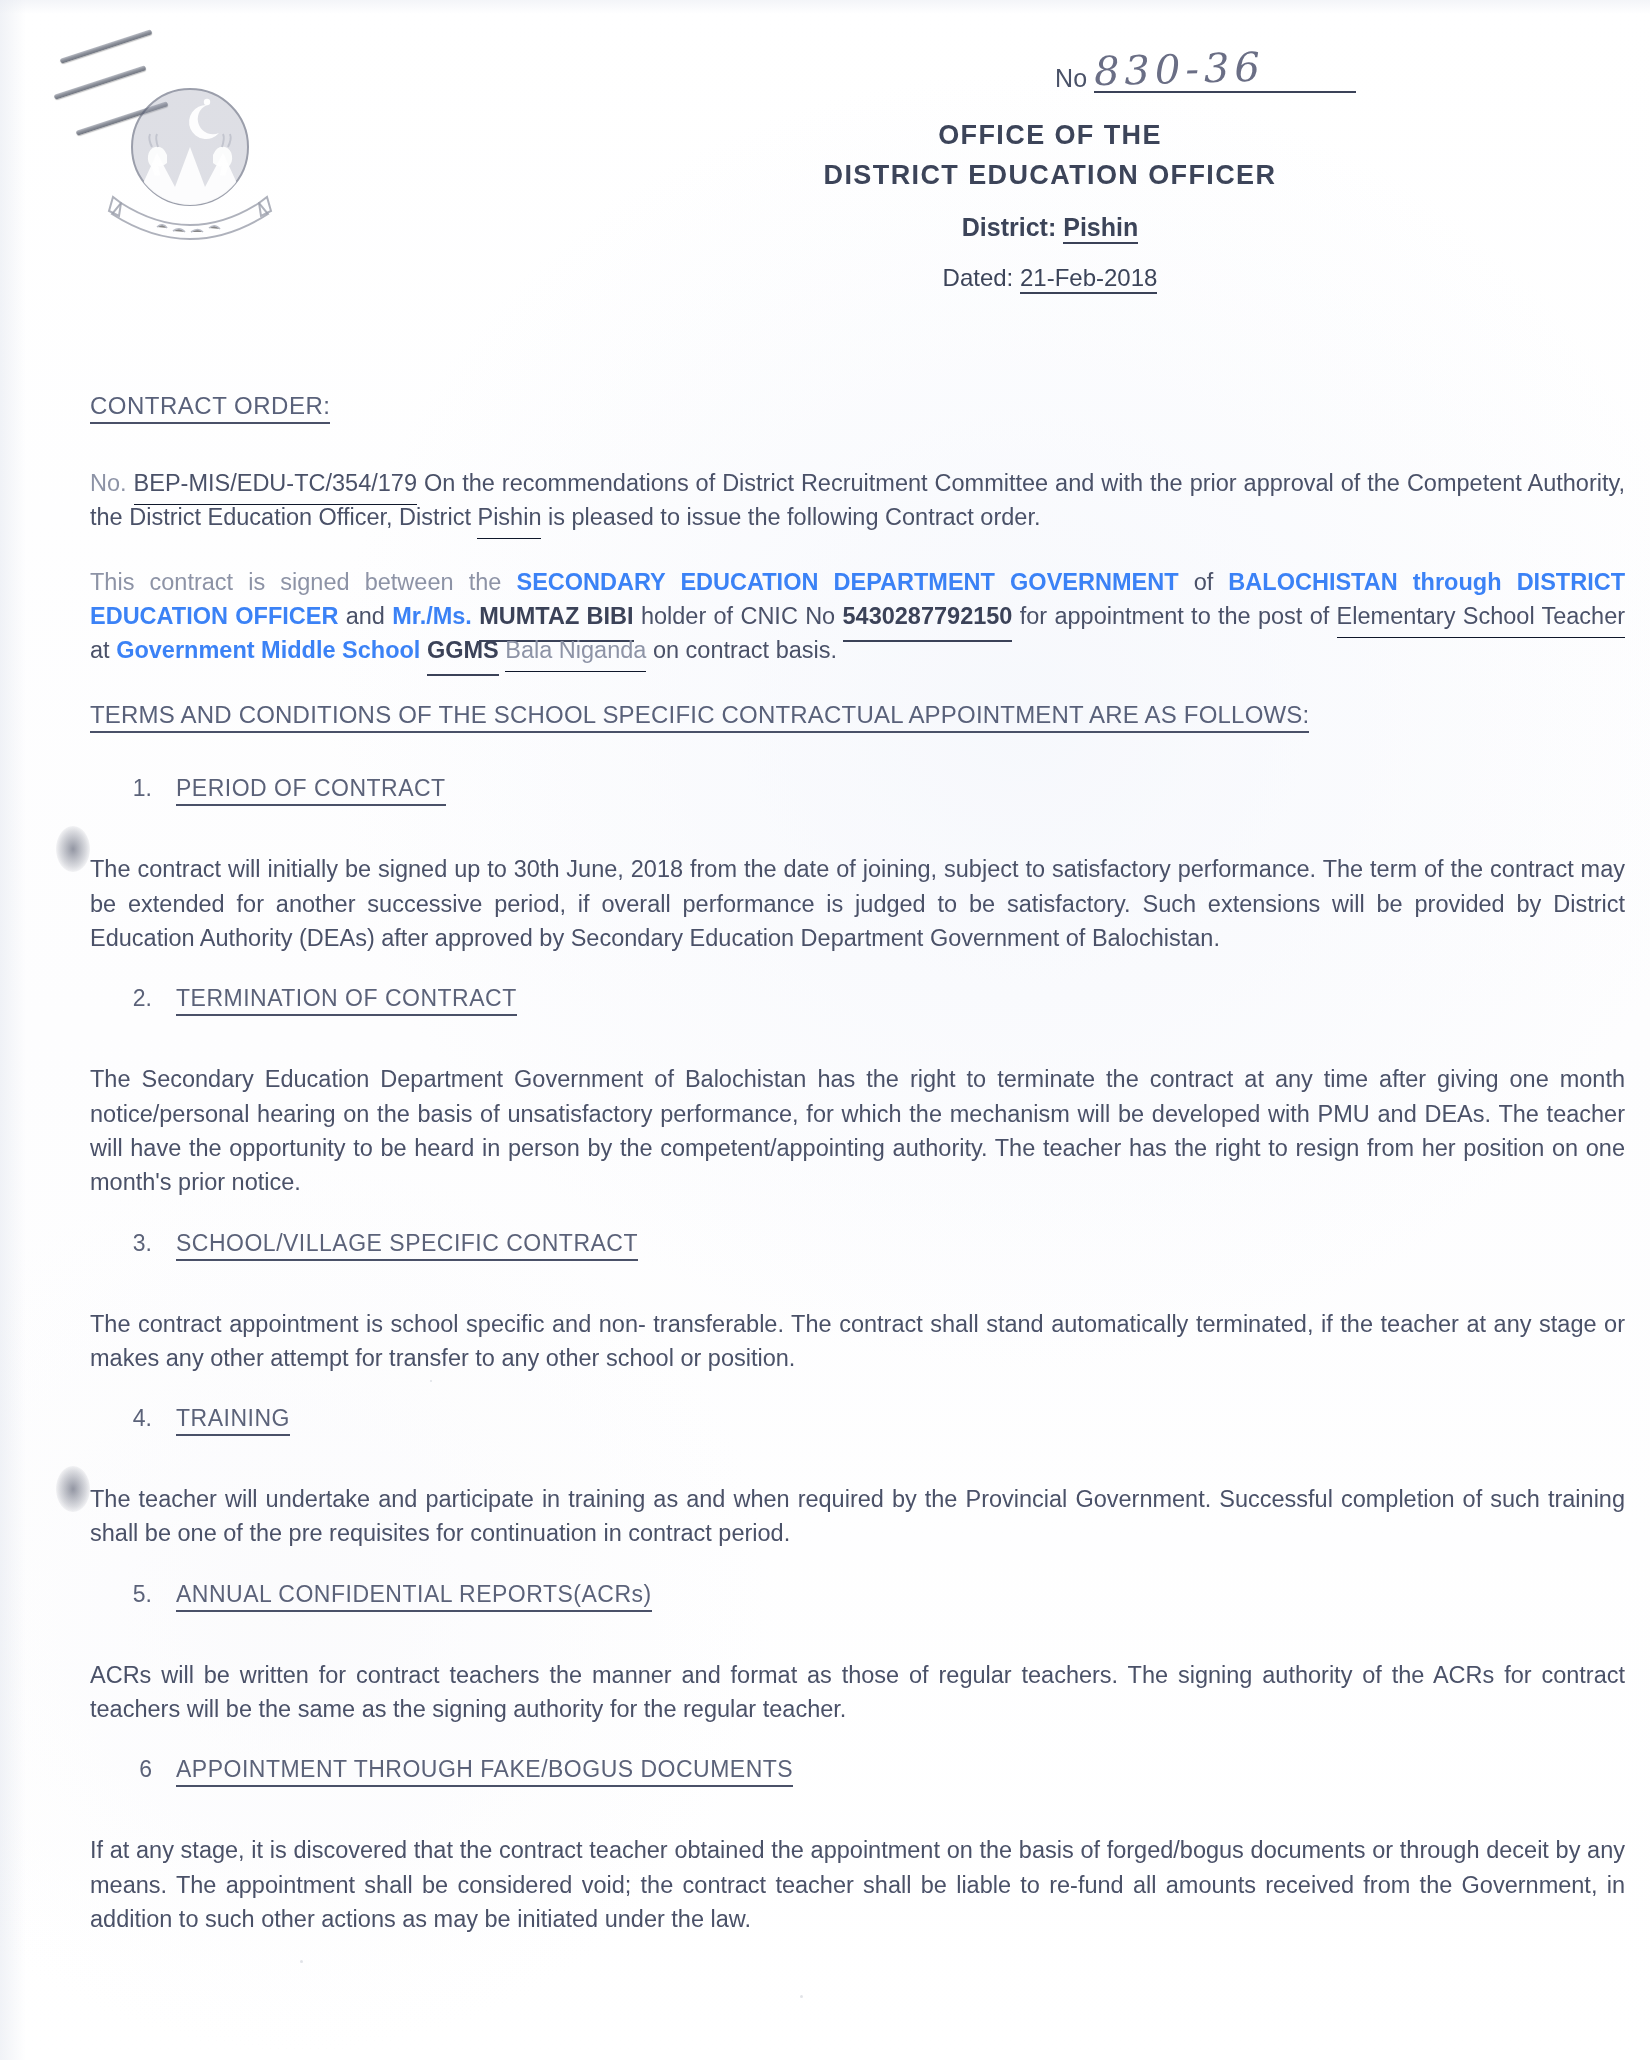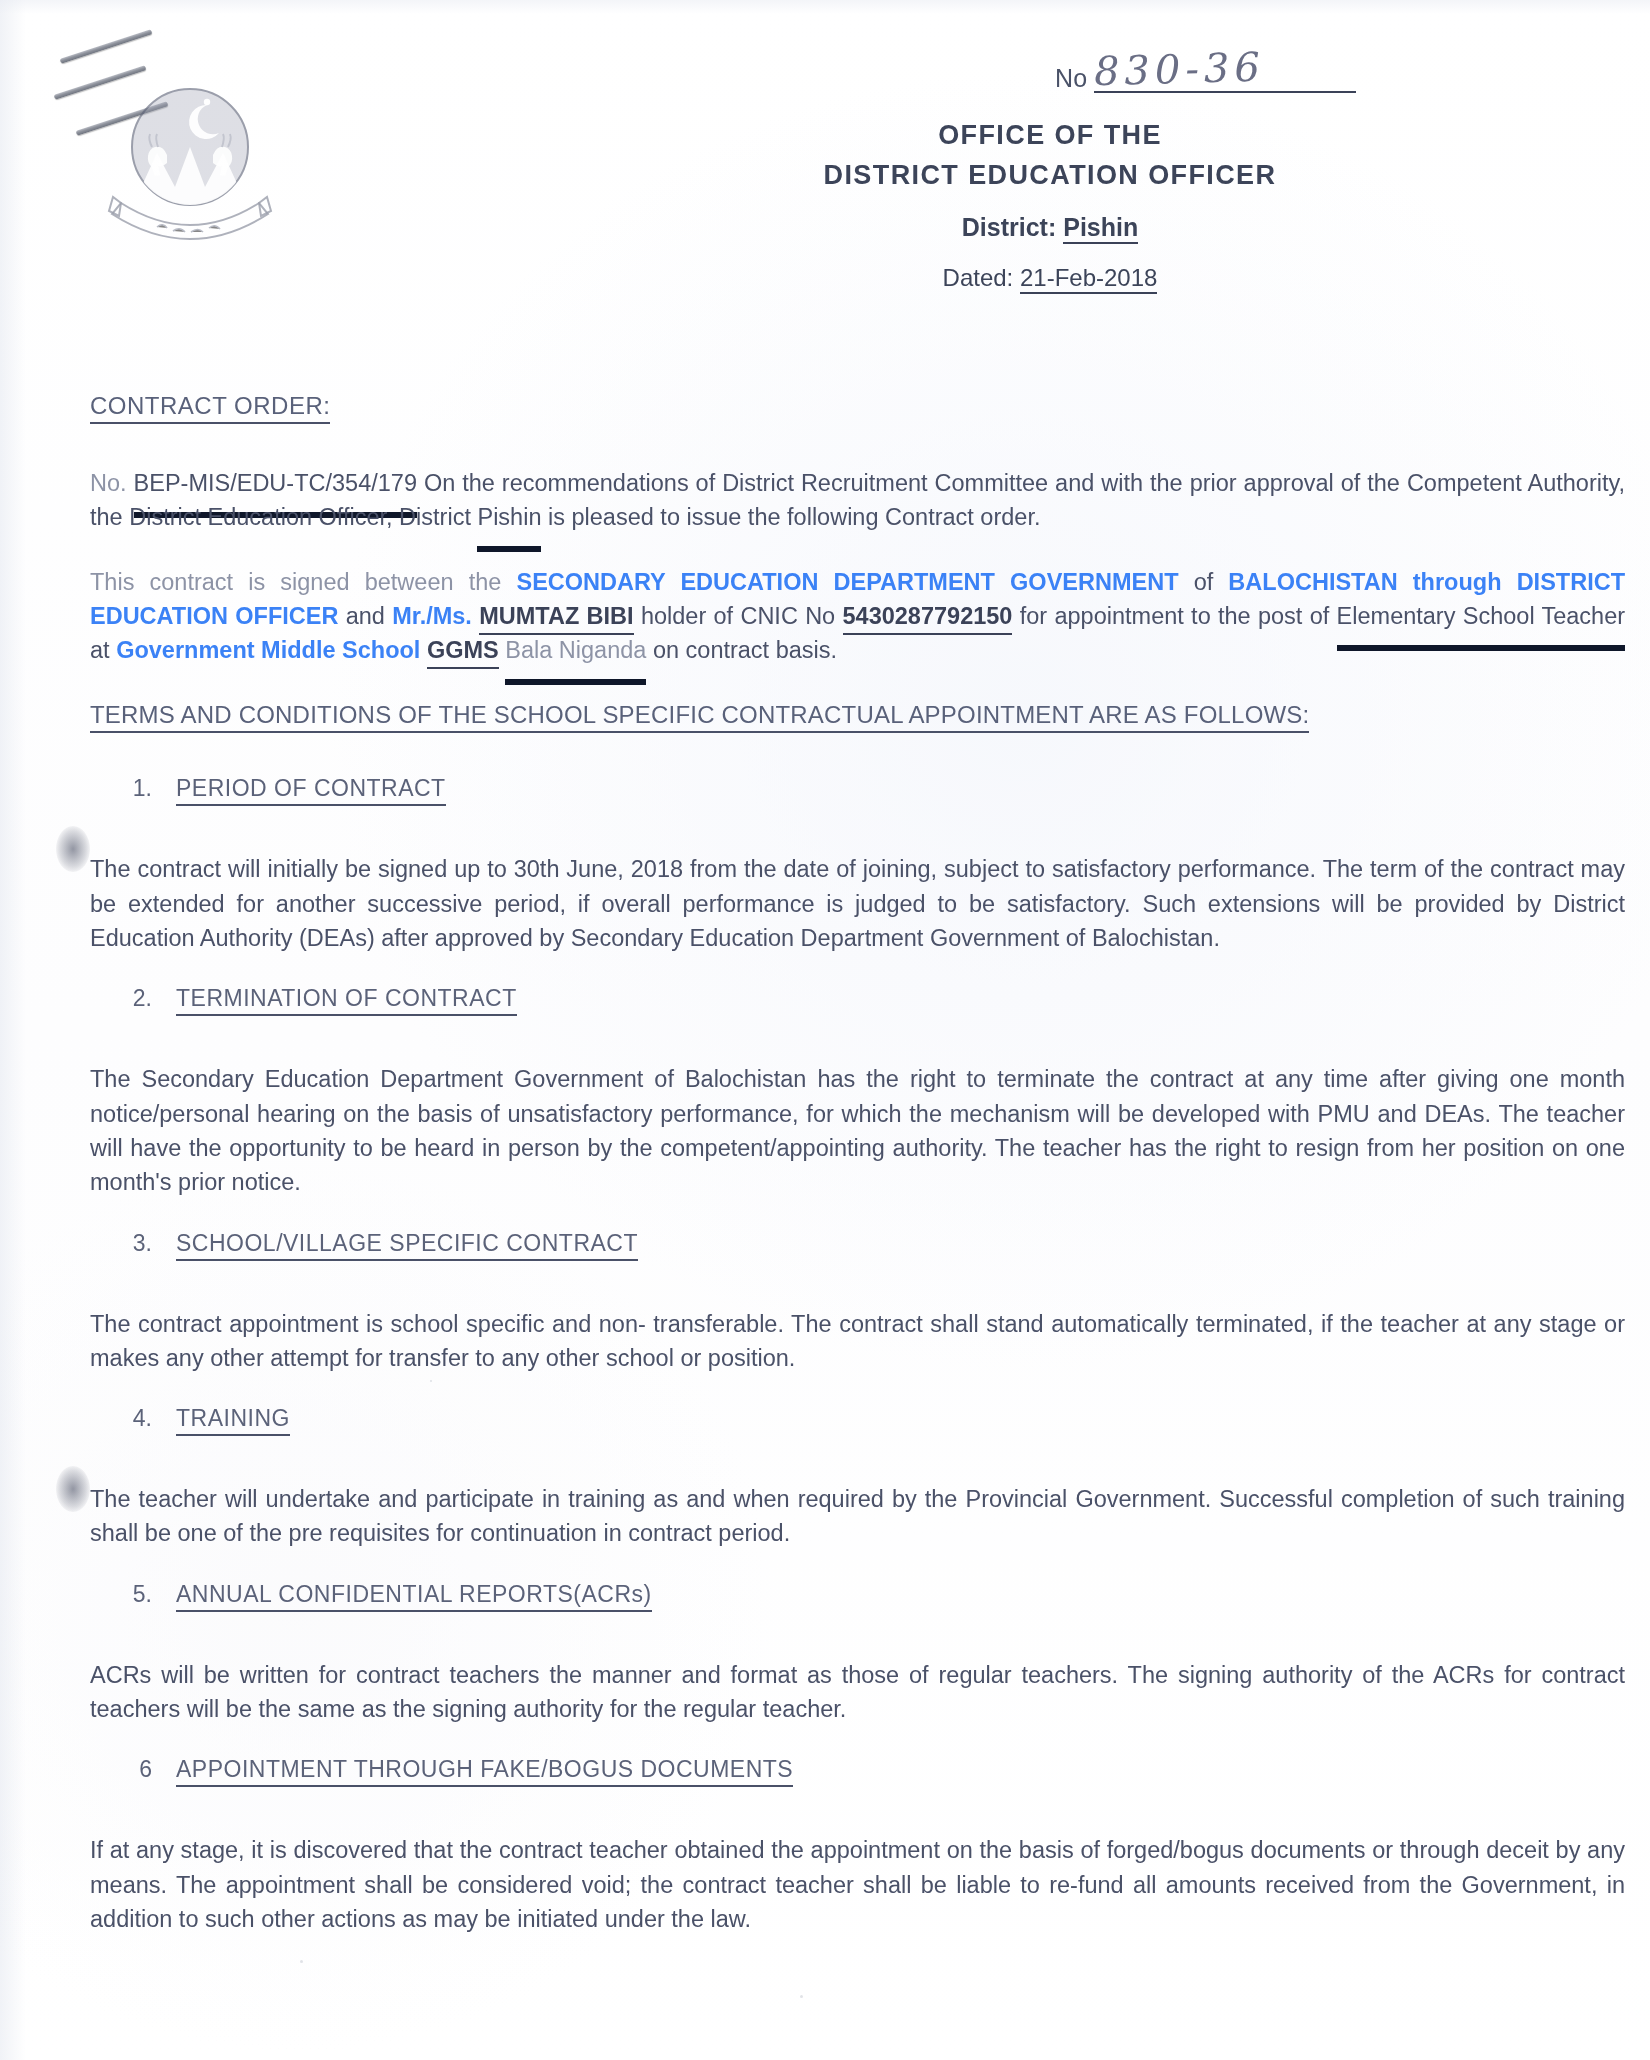--- a/index.html
+++ b/index.html
@@ -157,22 +157,22 @@
     margin: 0 0 30px 0;
     color: #4a5168;
     text-align: justify;
   }
   p.para.justify-wide {
     text-align: justify;
     text-justify: inter-word;
   }
   .faded { color: #8d93a6; }
   .bold { font-weight: bold; color: #3b82f6; }
-  .ul { border-bottom: 6px solid #0f172a; padding-bottom: 16px; }
-  .ul-bold { font-weight: bold; border-bottom: 2px solid #3b4258; padding-bottom: 4px; color: #3b4258; }
+  .ul { border-bottom: 1px solid #0f172a; padding-bottom: 8px; }
+  .ul-bold { font-weight: bold; border-bottom: 2px solid #3b4258; padding-bottom: 11px; color: #3b4258; }
 
   .terms-heading {
     font-size: 24px;
     letter-spacing: 0.2px;
     color: #59617a;
     border-bottom: 2px solid #4a5168;
     padding-bottom: 2px;
     display: inline-block;
     margin: 4px 0 42px 0;
   }

